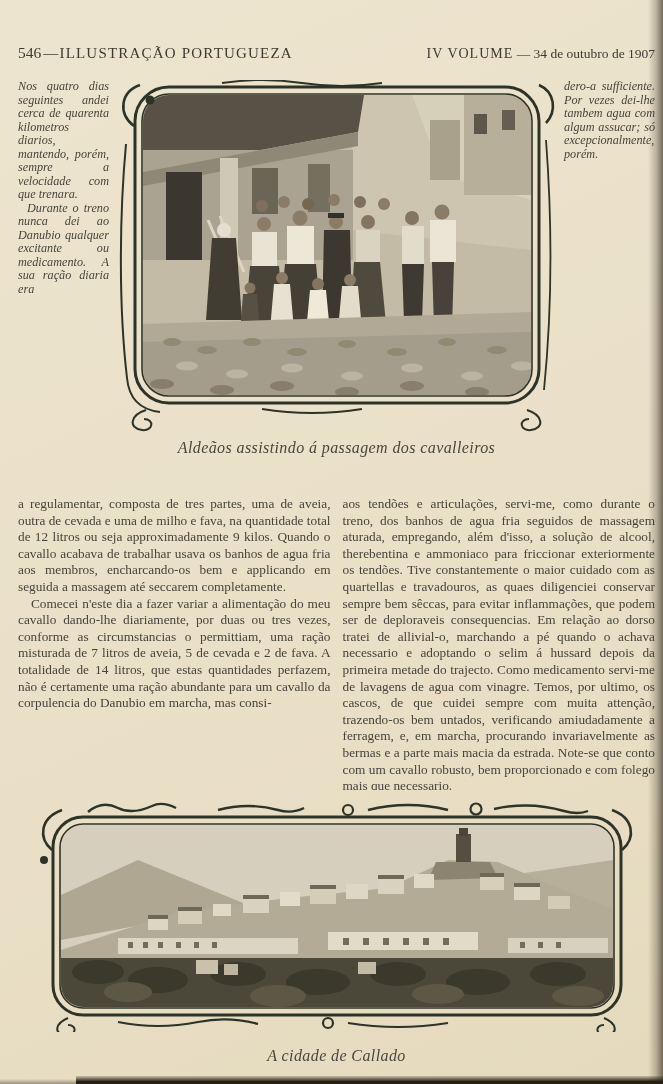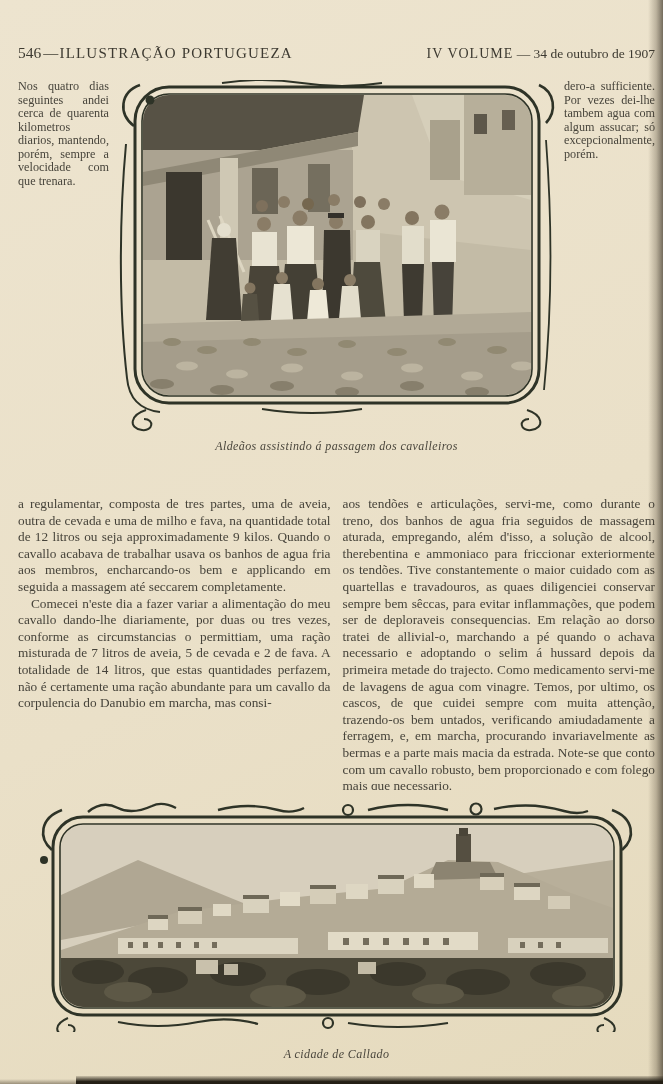--- a/index.html
+++ b/index.html
@@ -25,27 +25,27 @@
     display:flex;justify-content:space-between;
     margin-top:18px;height:392px;overflow:hidden;
   }
   .col-narrow{
     width:91px;flex:none;
     font-size:12.2px;line-height:13.5px;
     text-align:justify;text-justify:inter-word;
     hyphens:auto;-webkit-hyphens:auto;
     color:#47443b;
   }
-  .col-narrow p{margin:0 0 0 0;}
+  .col-narrow p{margin:0 0 0 0;font-style:italic;}
   .col-narrow p.indent{text-indent:9px;}
   figure{margin:0;flex:none;}
   .fig-top{width:449px;margin:0 -3px;}
   figcaption{
     text-align:center;font-style:italic;
-    font-size:12px;letter-spacing:.4px;color:#4a463c;
+    font-size:16px;letter-spacing:.4px;color:#4a463c;
     margin-top:7px;
   }
   
   .body-columns{
     display:flex;gap:12px;margin-top:24px;
     height:294px;overflow:hidden;
   }
   .body-col{
     flex:1;
     font-size:13.3px;line-height:16.6px;
@@ -88,20 +88,21 @@
     <div class="hdr-right">
       <span class="vol">IV VOLUME</span>
       <span>— 34 de outubro de 1907</span>
     </div>
   </div>
 
   <div class="top-section">
 
     <div class="col-narrow">
       <p>Nos quatro dias seguintes andei cerca de quarenta kilometros diarios, mantendo, porém, sempre a velocidade com que trenara.</p>
+      <p class="indent">Durante o treno nunca dei ao Danubio qualquer excitante ou medicamento. A sua ração diaria era</p>
     </div>
 
     <figure class="fig-top">
       <svg width="449" height="352" viewBox="0 0 449 352">
         <defs>
           <clipPath id="ph1">
               <rect x="31" y="15" width="388" height="300" rx="26"></rect>
             </clipPath>
         </defs>
 

